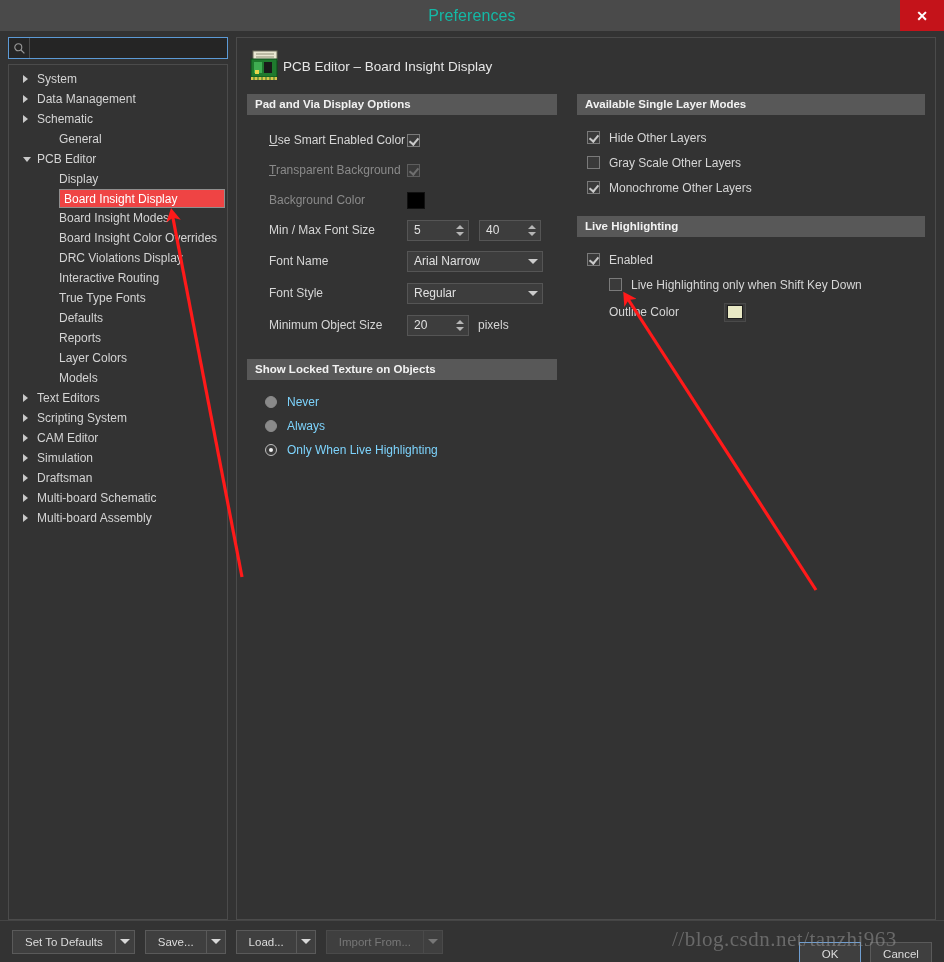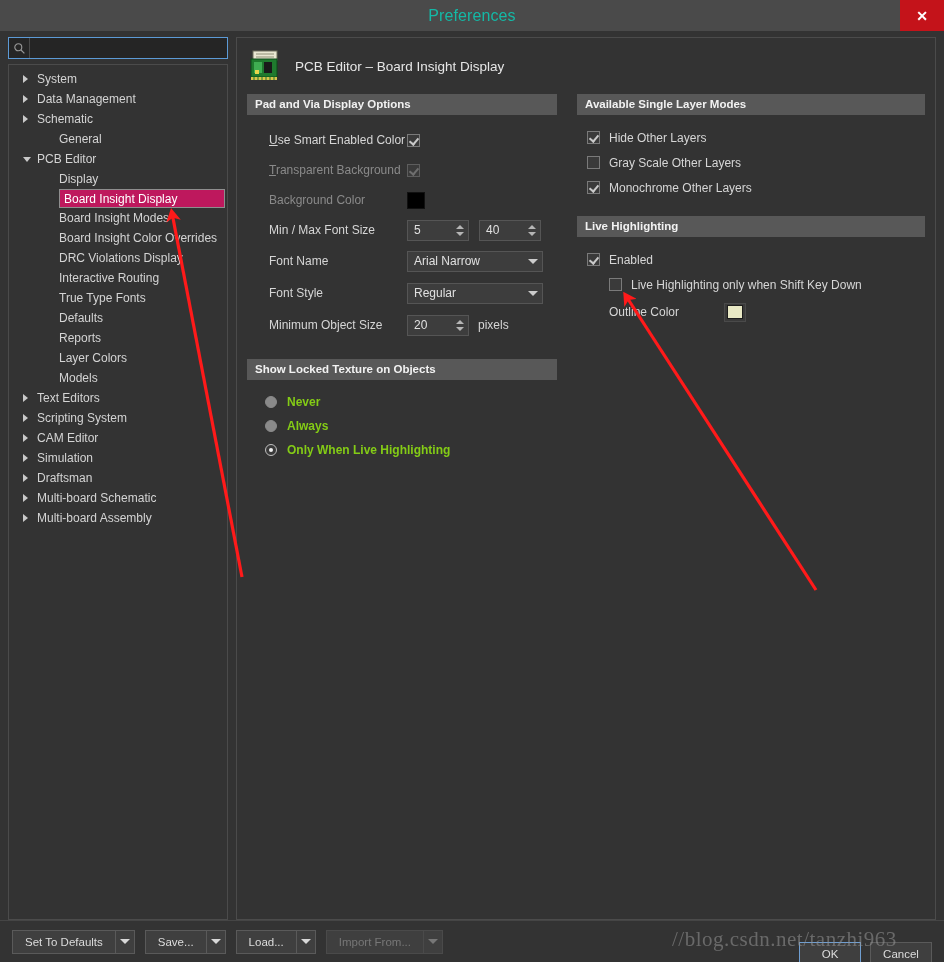--- a/index.html
+++ b/index.html
@@ -107,21 +107,21 @@
     align-items: center;
     color: #d4d4d4;
     font-size: 12px;
     padding-left: 8px;
     cursor: default;
     white-space: nowrap;
   }
   .tree-item.depth1 { padding-left: 14px; }
   .tree-item.depth2 { padding-left: 50px; }
   .tree-item.selected {
-    background: #be185d;
+    background: #ef4444;
     color: #ffffff;
     margin: 0 2px 0 50px;
     padding-left: 4px;
     border: 1px solid #8e8e8e;
     height: 19px;
   }
   .tw {
     width: 14px; flex: 0 0 14px;
     display: flex; align-items: center; justify-content: flex-start;
   }
@@ -144,21 +144,20 @@
     background: #333333;
     border: 1px solid #4b4b4b;
     position: relative;
     min-width: 0;
     overflow: hidden;
   }
 
   #page-head {
     display: flex;
     align-items: center;
-    gap: 12px;
     padding: 12px 0 12px 12px;
   }
   #page-head .ptitle {
     color: #e6e6e6;
     font-size: 13.5px;
   }
   .pcb-icon { width: 34px; height: 32px; flex: 0 0 34px; }
 
   #cols {
     display: flex;
@@ -236,24 +235,23 @@
     content: "";
     position: absolute;
     left: 3px; top: 3px;
     width: 4px; height: 4px;
     border-radius: 50%;
     background: #f0f0f0;
   }
   .rdrow {
     display: flex; align-items: center;
     height: 24px;
-    color: #84cc16; font-size: 12px;
+    color: #7dd3fc; font-size: 12px;
     padding-left: 18px;
     cursor: pointer;
-    font-weight: bold;
   }
   .rdrow .rtext { padding-left: 10px; }
 
   
   .swatch-wrap {
     width: 22px; height: 19px;
     border: 1px solid #4a4a4a;
     background: #3a3a3a;
     display: flex; align-items: center; justify-content: center;
     cursor: pointer;

